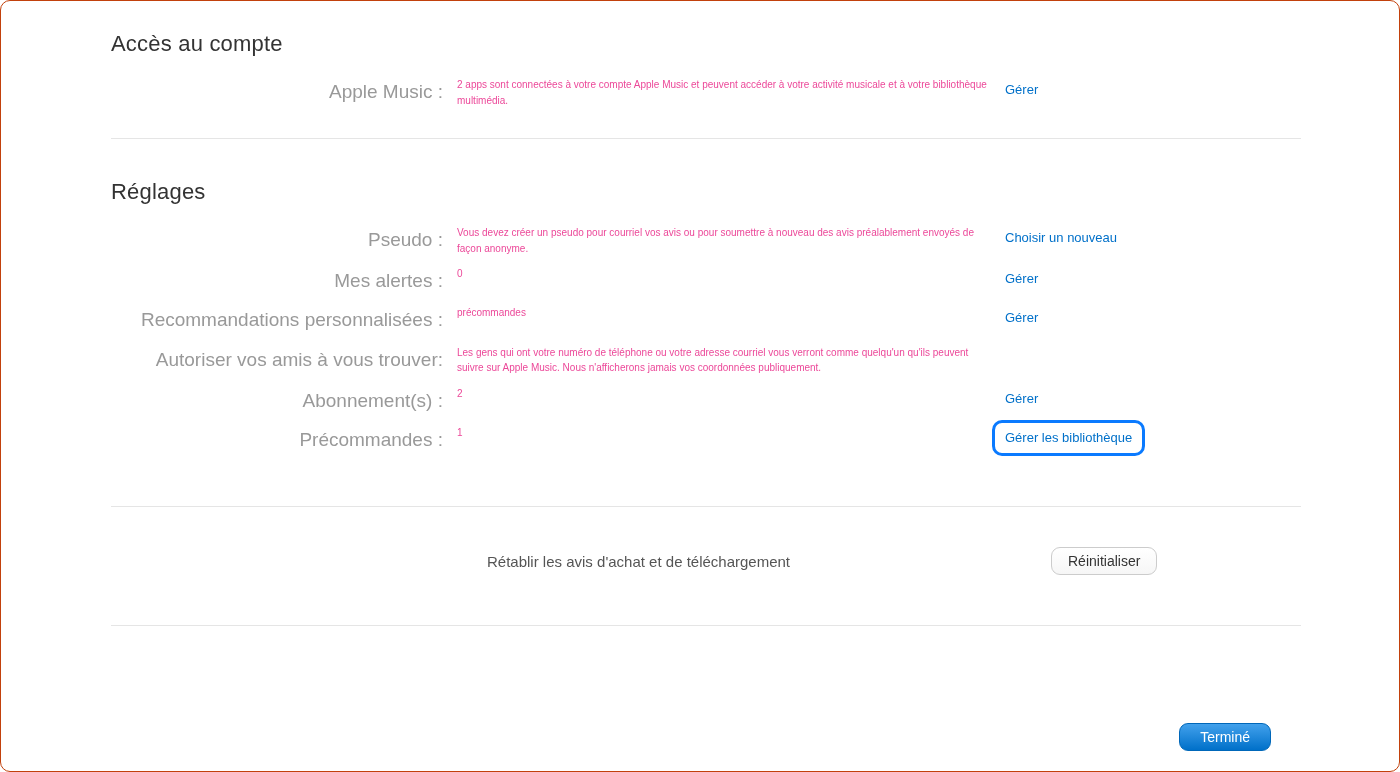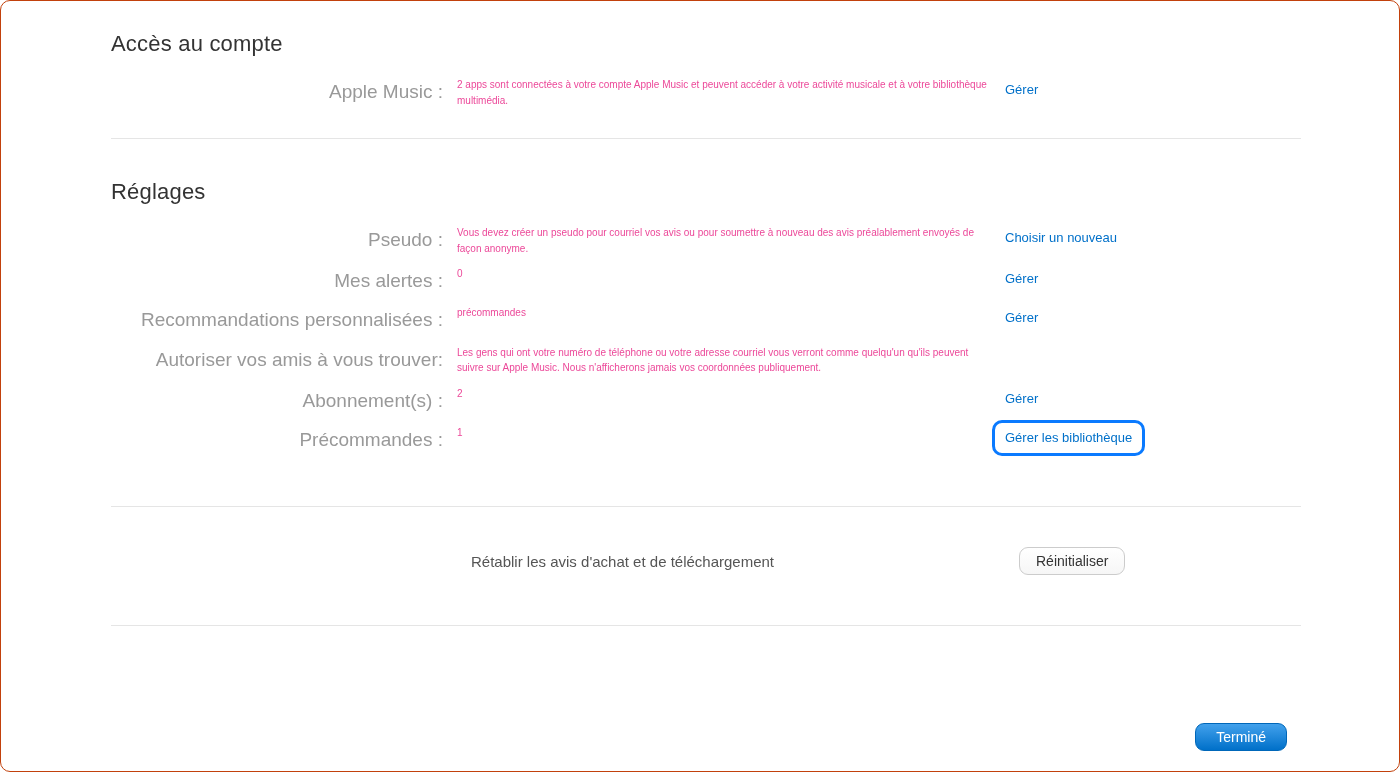--- a/index.html
+++ b/index.html
@@ -77,20 +77,21 @@
       margin: 30px 0 40px 0;
     }
     .divider-short {
       border: none;
       border-top: 1px solid #e5e5e5;
       margin: 50px 0 40px 0;
     }
     .reset-row {
       display: flex;
       align-items: center;
+      gap: 16px;
     }
     .reset-label-spacer {
       width: 360px;
       flex-shrink: 0;
     }
     .reset-text {
       width: 548px;
       color: #555;
       font-size: 15px;
       flex-shrink: 0;
@@ -107,21 +108,21 @@
     }
     .btn-primary {
       background: linear-gradient(to bottom, #42a1ec, #0070c9);
       border: 1px solid #0067b9;
       color: #fff;
       padding: 5px 20px;
     }
     .footer {
       position: absolute;
       bottom: 20px;
-      right: 112px;
+      right: 128px;
     }
     .footer-divider {
       border: none;
       border-top: 1px solid #e5e5e5;
       margin-top: 50px;
     }
   </style>
 </head>
 <body>
 

